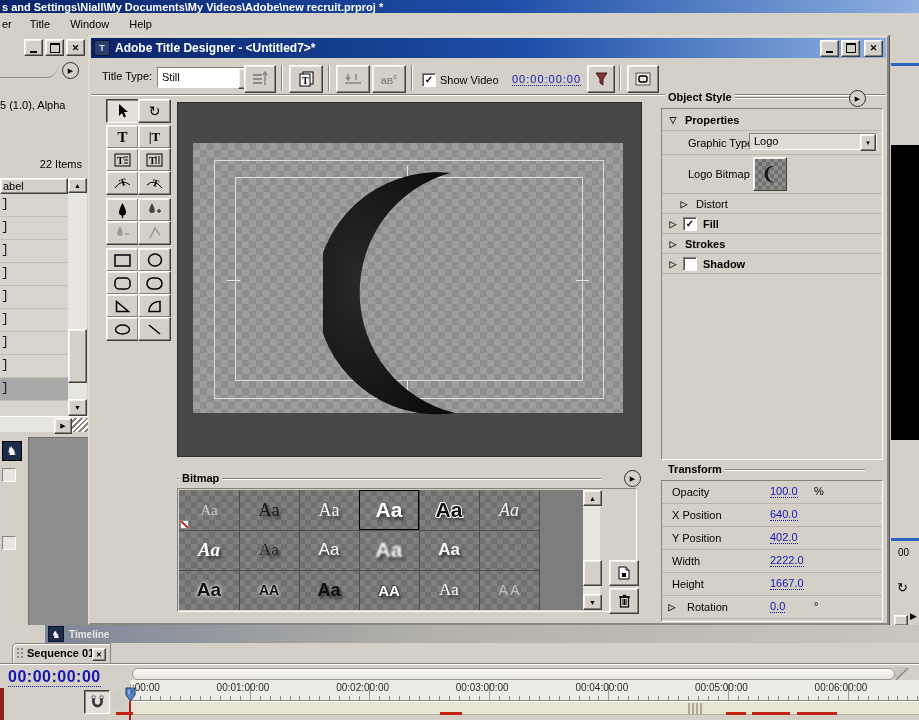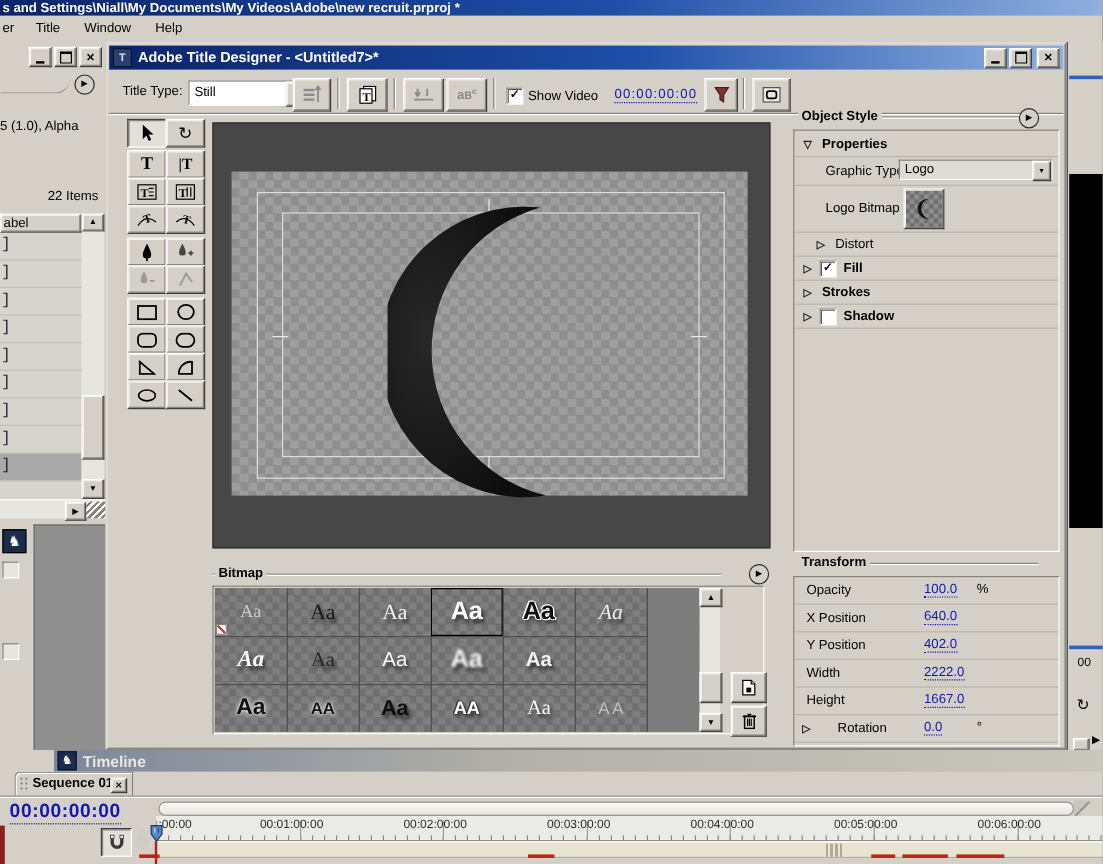--- a/index.html
+++ b/index.html
@@ -531,41 +531,41 @@
         <div class="tf-row">
           <span style="margin-left: 10px;">Width</span>
           <span class="abs blue-val" style="left: 108px; top: 4px;">2222.0</span>
         </div>
         <div class="tf-row">
           <span style="margin-left: 10px;">Height</span>
           <span class="abs blue-val" style="left: 108px; top: 4px;">1667.0</span>
         </div>
         <div class="tf-row">
           <span class="expander" style="margin-left: 4px; font-weight: bold;">▷</span>
-          <span style="margin-left: 20px; text-align: right;">Rotation</span>
+          <span style="margin-left: 9px; text-align: right;">Rotation</span>
           <span class="abs blue-val" style="left: 108px; top: 4px;">0.0</span>
           <span style="position: absolute; left: 152px; top: 4px;">°</span>
         </div>
       </div>
   </div>
 
   <div class="abs" style="left:889px;top:35px;width:30px;height:590px;background:#d4d0c8;border-left:1px solid #55555f;">
     <div class="abs" style="left:1px;top:28px;width:29px;height:3px;background:#2e62c0;"></div>
     <div class="abs" style="left:1px;top:110px;width:29px;height:295px;background:#000;"></div>
     <div class="abs" style="left:1px;top:503px;width:29px;height:3px;background:#2e62c0;"></div>
     <span class="abs" style="left:8px;top:512px;font-size:10px;">00</span>
     <span class="abs" style="left:7px;top:545px;font-size:13px;">↻</span>
     <div class="abs b-raised" style="left:4px;top:580px;width:12px;height:9px;"></div>
     <span class="abs" style="left:20px;top:576px;font-size:9px;">▶</span>
   </div>
 
   <div class="abs" id="timeline" style="left:0;top:625px;width:919px;height:95px;background:#d4d0c8;overflow:hidden;">
     <div class="abs" style="left:45px;top:0;width:874px;height:18px;display:flex;align-items:center;background:linear-gradient(90deg,#7d8699,#b3b1a9 45%,#c9c6be);">
       <span style="display:inline-flex;align-items:center;justify-content:center;width:14px;height:14px;margin-left:3px;background:#1c2b4a;border:1px solid #0a1430;color:#fff;font-size:10px;">♞</span>
-      <span style="margin-left:5px;font-weight:bold;font-size:13px;color:#e8e6e0;">Timeline</span>
+      <span style="margin-left:5px;font-weight:bold;font-size:10px;color:#e8e6e0;">Timeline</span>
     </div>
     <div class="abs" style="left:12px;top:18px;width:99px;height:20px;background:#d4d0c8;border:1px solid #87837b;border-bottom:none;border-top-left-radius:5px;box-shadow:inset 1px 1px 0 #fff;box-sizing:border-box;">
       <span style="position:absolute;left:3px;top:3px;width:7px;height:13px;background-image:radial-gradient(#8a8a8a 1px,transparent 1px);background-size:4px 4px;"></span>
       <span style="position:absolute;left:14px;top:3px;font-weight:bold;">Sequence 01</span>
       <span class="b-raised btn" style="position:absolute;right:4px;top:4px;width:12px;height:11px;font-size:7px;font-weight:bold;">
           <span>✕</span>
         </span>
     </div>
     <div class="abs groove-line" style="left:0;top:38px;width:919px;"></div>
 

